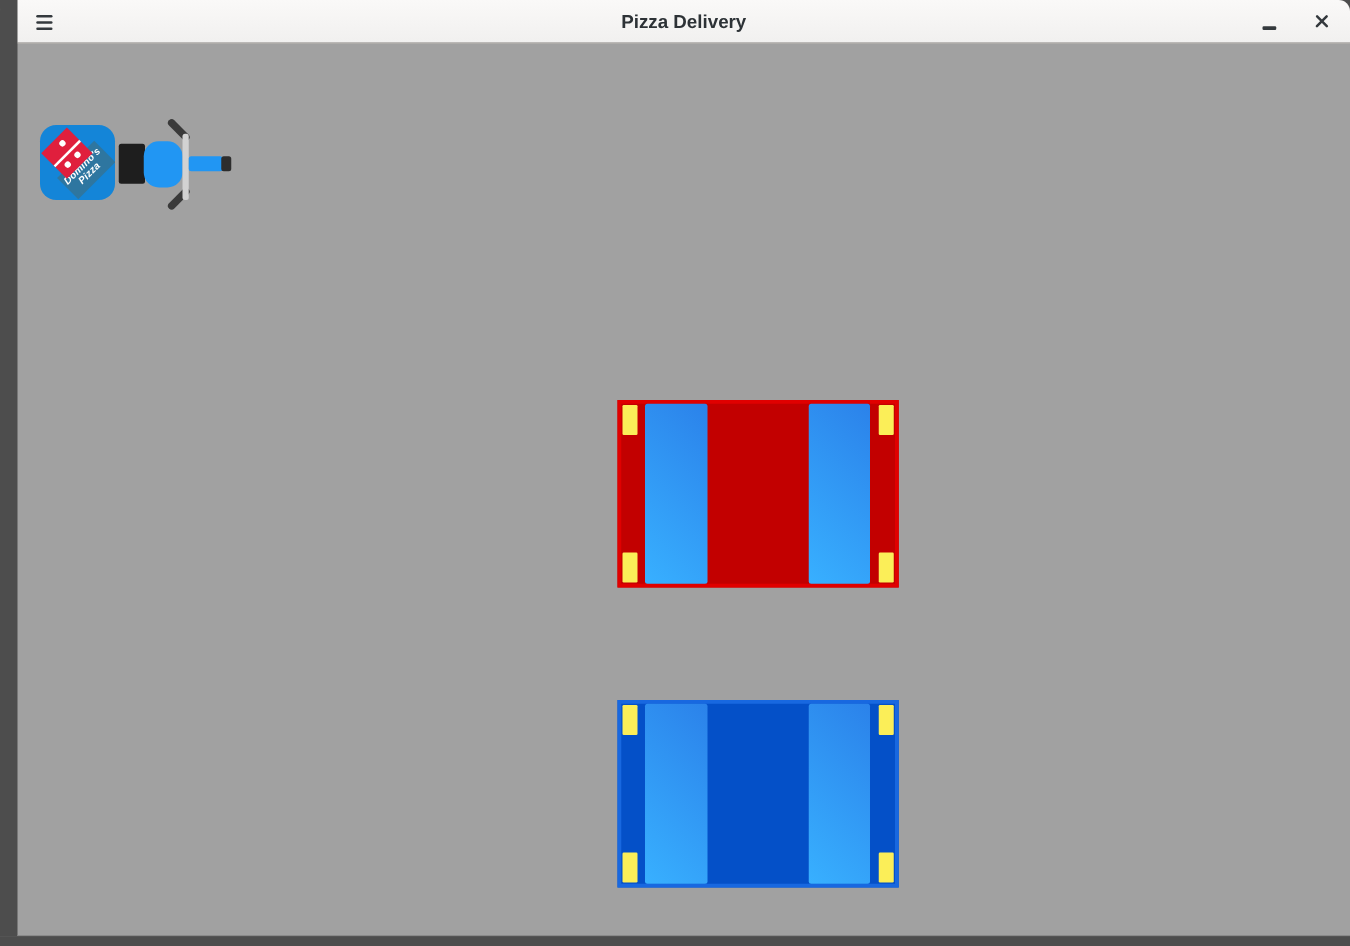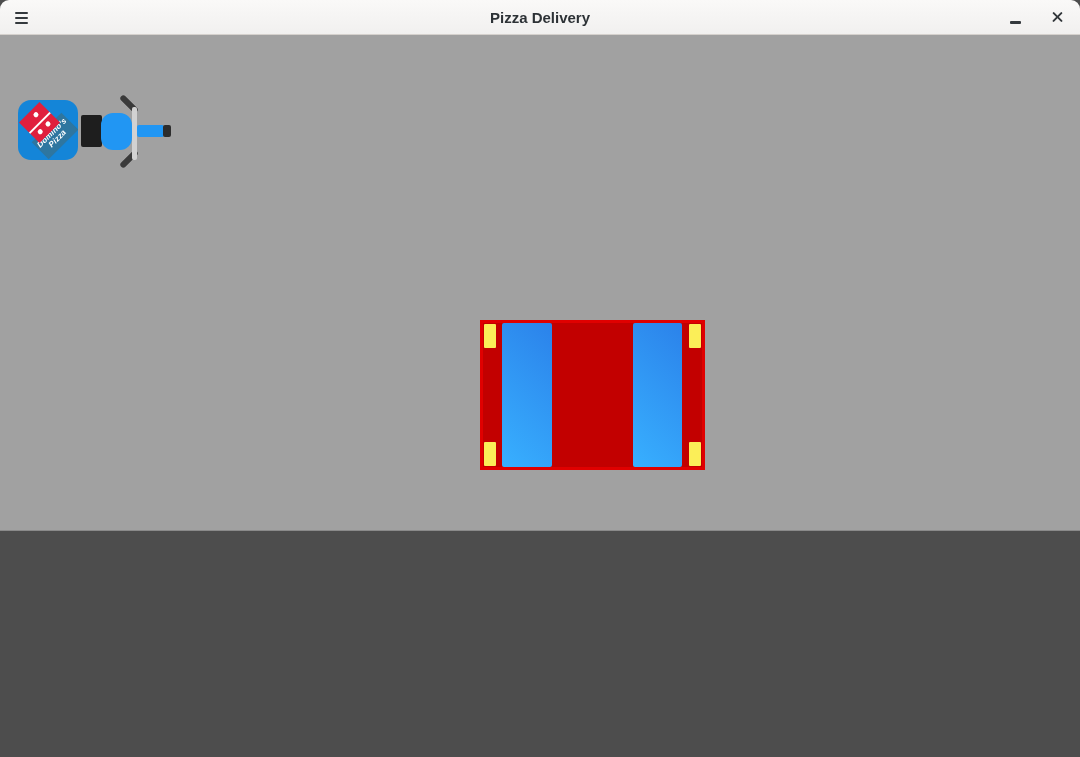--- a/index.html
+++ b/index.html
@@ -1,23 +1,24 @@
 <!DOCTYPE html>
 <html><head>
 <meta charset="utf-8">
 <style>
   * { margin:0; padding:0; box-sizing:border-box; }
   html,body { background:#4d4d4d; font-family:"Liberation Sans", sans-serif; }
 
   .window {
-    width:1080px; height:531px;
+    width:1080px; height:749px;
     border-radius:9px 9px 0 0;
     overflow:hidden;
     display:flex; flex-direction:column;
     box-shadow:0 1px 0 #7c7c7c;
+    padding-left:14px;
   }
 
   
   .titlebar {
     height:35px; flex:0 0 35px;
     background:linear-gradient(#faf9f8,#f1f0ef);
     border-bottom:1px solid var(--header-border);
     position:relative;
     display:flex; align-items:center; justify-content:center;
   }

